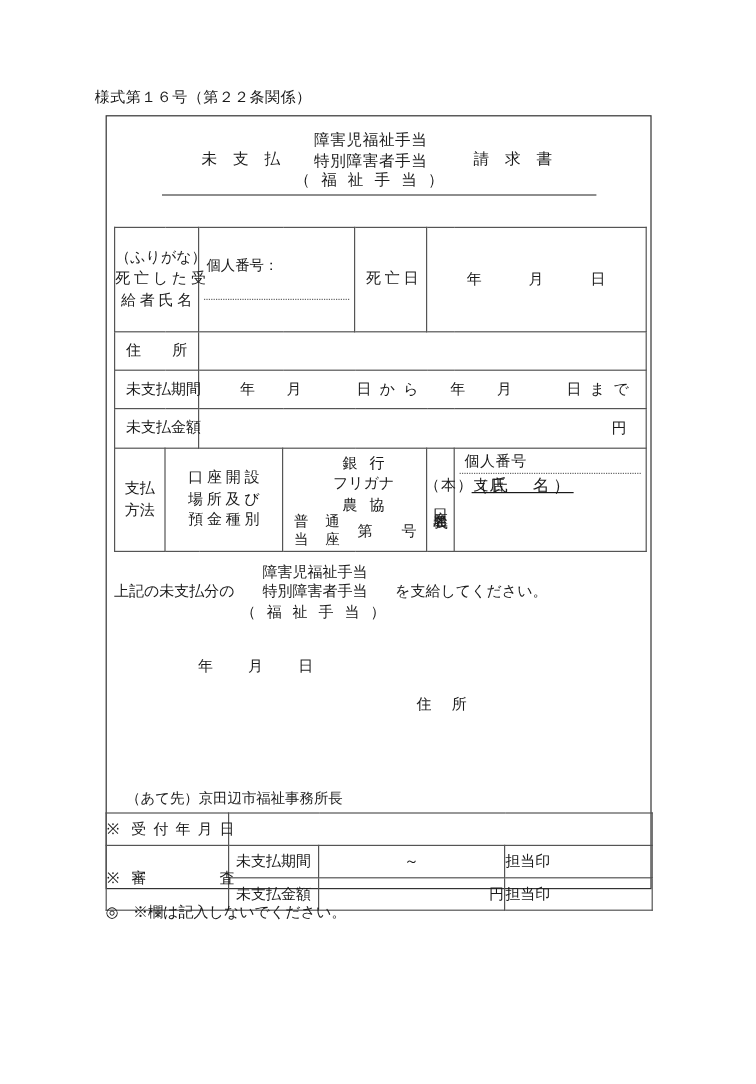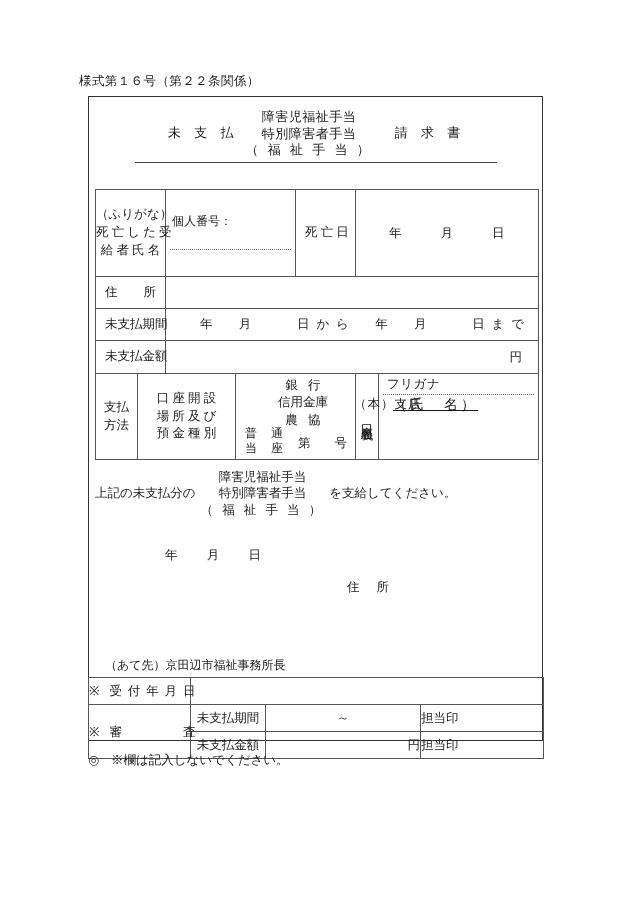--- a/index.html
+++ b/index.html
@@ -153,21 +153,20 @@
     padding-right: 16px;
     white-space: nowrap;
   }
 
   
   .bank-cell { height: 85px; padding: 0; }
   .bank-inner {
     position: relative;
     height: 85px;
     font-size: 12.5px;
-    font-family: Liberation Mono, monospace;
   }
   .bank-kinds {
     position: absolute;
     left: 30px; top: 4px;
     line-height: 1.38;
     text-align: center;
     width: 74px;
   }
   .bk-1 { letter-spacing: 10px; padding-left: 10px; }
   .bk-3 { letter-spacing: 10px; padding-left: 10px; }
@@ -432,42 +431,42 @@
         </td>
         <td class="lbl bank-cell" colspan="2">
           <div>口 座 開 設</div>
           <div>場 所 及 び</div>
           <div>預 金 種 別</div>
         </td>
         <td class="bank-cell" colspan="2">
           <div class="bank-inner">
             <div class="bank-kinds">
               <div class="bk-1">銀行</div>
-              <div class="bk-2">信用金庫</div>
+              <div class="bk-2">フリガナ</div>
               <div class="bk-3">農協</div>
             </div>
             <div class="bank-branch">（本）支店</div>
             <div class="acct-type">
               <div>普</div>
               <div>当</div>
             </div>
             <div class="acct-type2">
               <div>通</div>
               <div>座</div>
             </div>
             <div class="acct-dai">第</div>
             <div class="acct-gou">号</div>
           </div>
         </td>
         <td class="bank-cell">
           <div class="vert-lbl">口座名義</div>
         </td>
         <td class="bank-cell holder-cell">
           <div class="holder-inner">
-            <div class="holder-furi">フリガナ</div>
+            <div class="holder-furi">個人番号</div>
             <div class="holder-dotted"></div>
             <div class="holder-name">（氏　名）</div>
           </div>
         </td>
       </tr>
     </tbody>
       </table>
 
     <div class="request">
       <span class="req-pre">上記の未支払分の</span>

